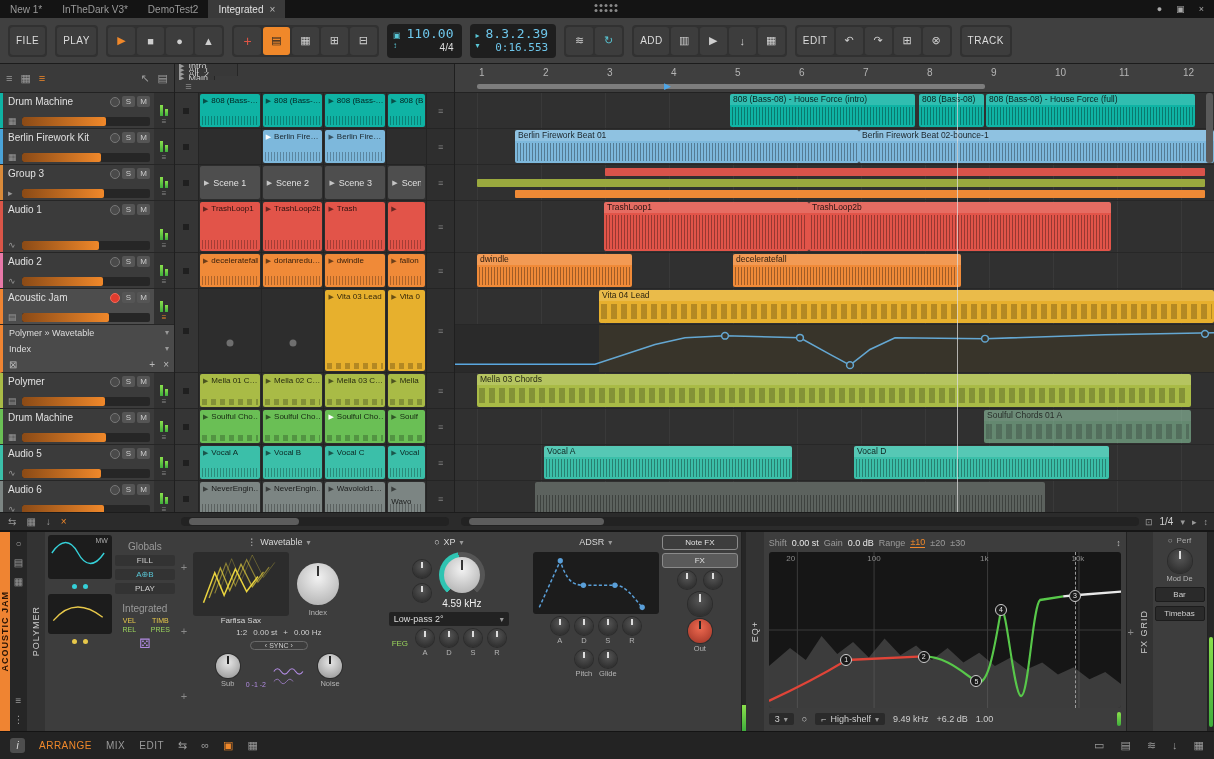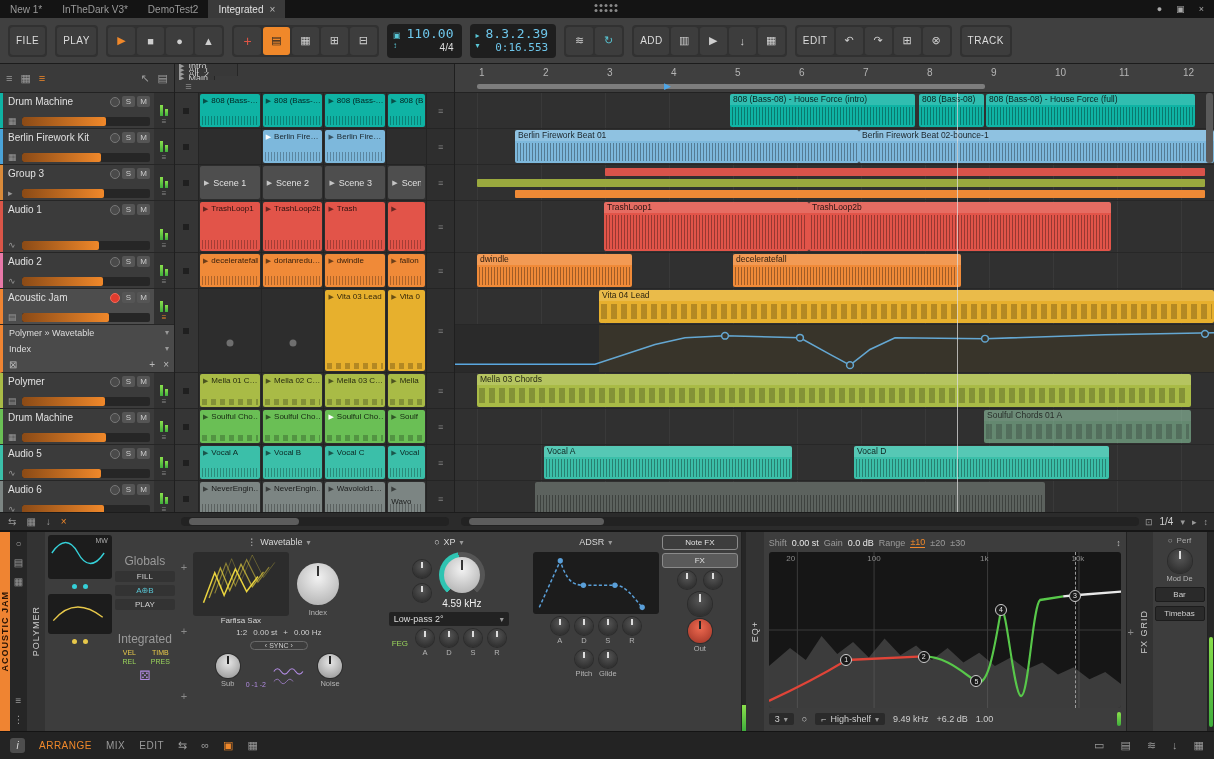--- a/index.html
+++ b/index.html
@@ -139,21 +139,21 @@
   .device { display:flex; background:#3d3d3d; border-right:1px solid #222; }
   .dev-vert { width:18px; background:#333; display:flex; align-items:center; justify-content:center; }
   .dev-vert span { writing-mode:vertical-rl; transform:rotate(180deg); font-size:9px; color:#cfcfcf; letter-spacing:1px; }
   .dev-body { display:flex; padding:3px; gap:3px; }
   .pcol { display:flex; flex-direction:column; gap:3px; }
   .widget { background:#1c1c1c; border-radius:3px; padding:2px; position:relative; }
   .wlab { position:absolute; top:2px; right:4px; font-size:7px; color:#aaa; }
   .moddots { display:flex; gap:6px; justify-content:center; padding:2px 0; }
   .moddots i { width:5px; height:5px; border-radius:50%; background:#35d0d8; }
   .moddots.yellow i { background:#e7c84a; }
-  .g-title { font-size:12px; color:#9a9a9a; text-align:center; margin-top:19px; }
+  .g-title { font-size:10px; color:#9a9a9a; text-align:center; margin-top:6px; }
   .g-btn { font-size:8px; color:#cfcfcf; background:#333; border-radius:2px; text-align:center; padding:1px 0; }
   .g-btn.cyan { color:#59c7d6; }
   .exp-grid { display:grid; grid-template-columns:1fr 1fr; gap:2px; font-size:7px; text-align:center; }
   .exp-grid .yel { color:#e7c84a; } .exp-grid .grn { color:#9ad45c; }
   .die { text-align:center; color:#b08ae0; font-size:13px; }
   .pcolPlus { width:12px; display:flex; flex-direction:column; justify-content:space-around; align-items:center; color:#8a8a8a; }
   .sec-head { display:flex; align-items:center; justify-content:center; gap:4px; font-size:9px; color:#d8d8d8; height:14px; }
   .sec-head .caret { color:#999; font-size:8px; }
   .kn { width:24px; height:24px; border-radius:50%; background:radial-gradient(circle at 50% 36%,#e6e6e6,#8f8f8f); position:relative; box-shadow:0 0 0 1px #2c2c2c; }
   .kn::after { content:""; position:absolute; left:50%; top:2px; width:2px; height:8px; background:#222; transform:translateX(-50%); }

